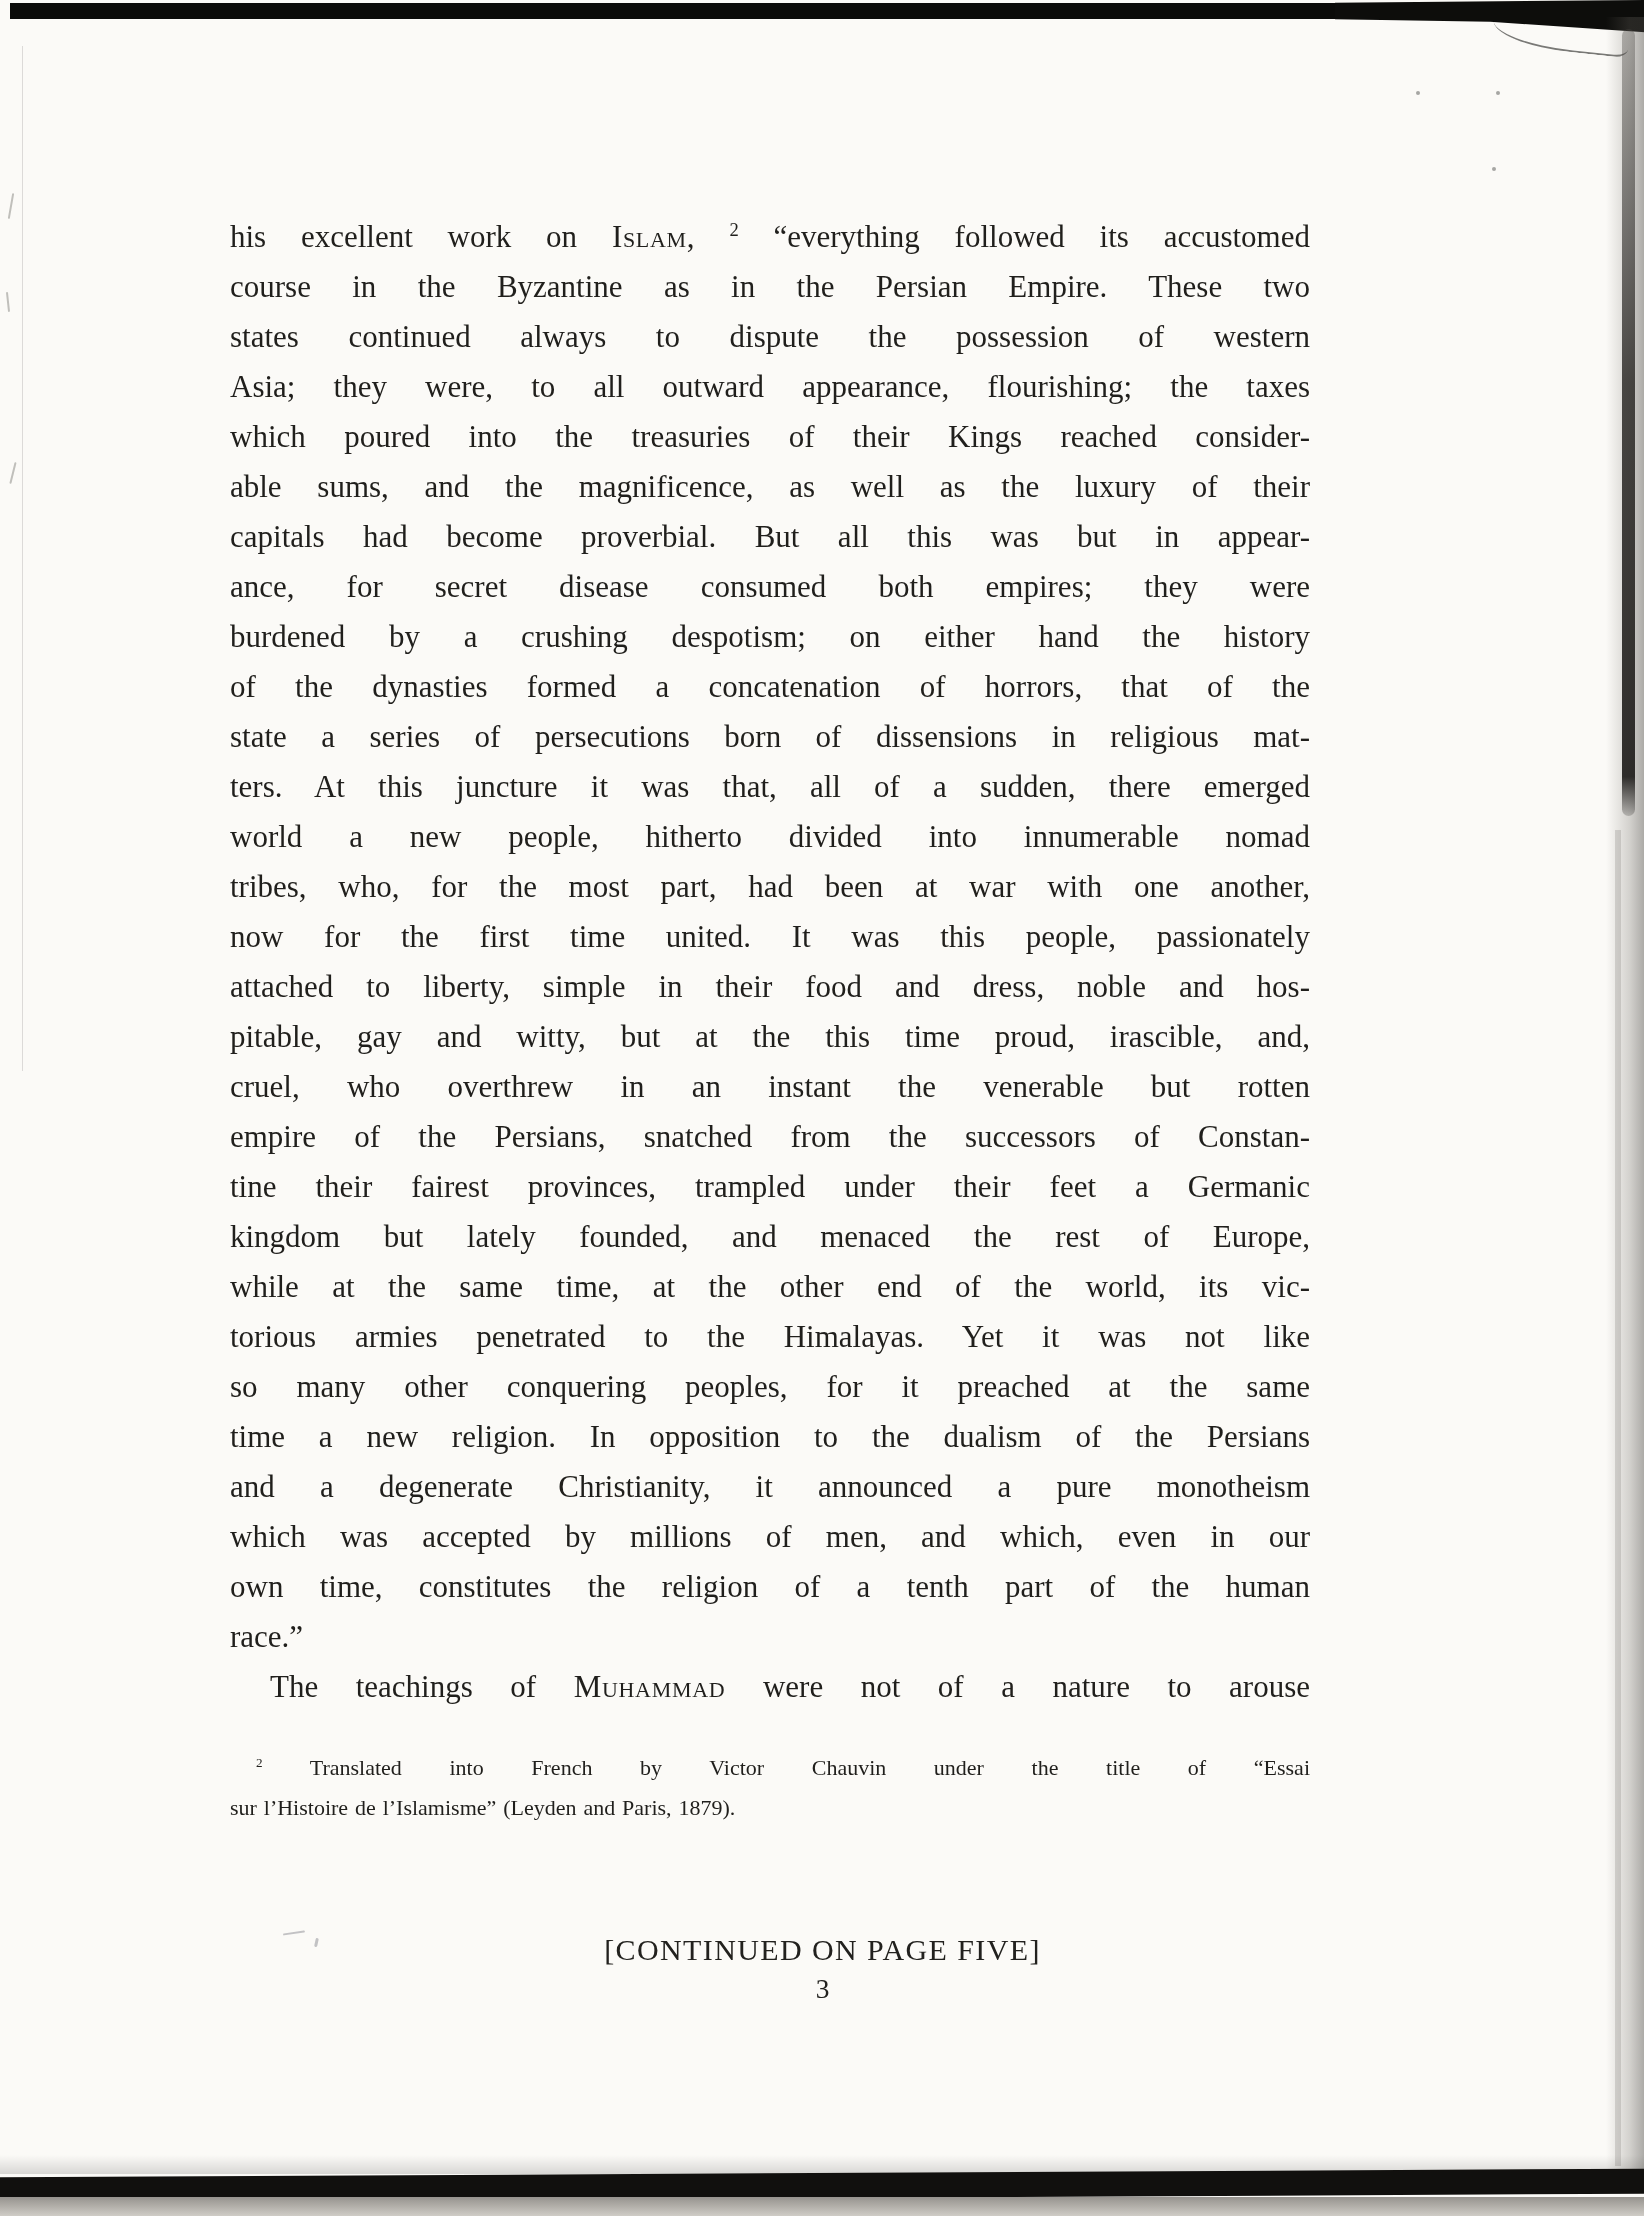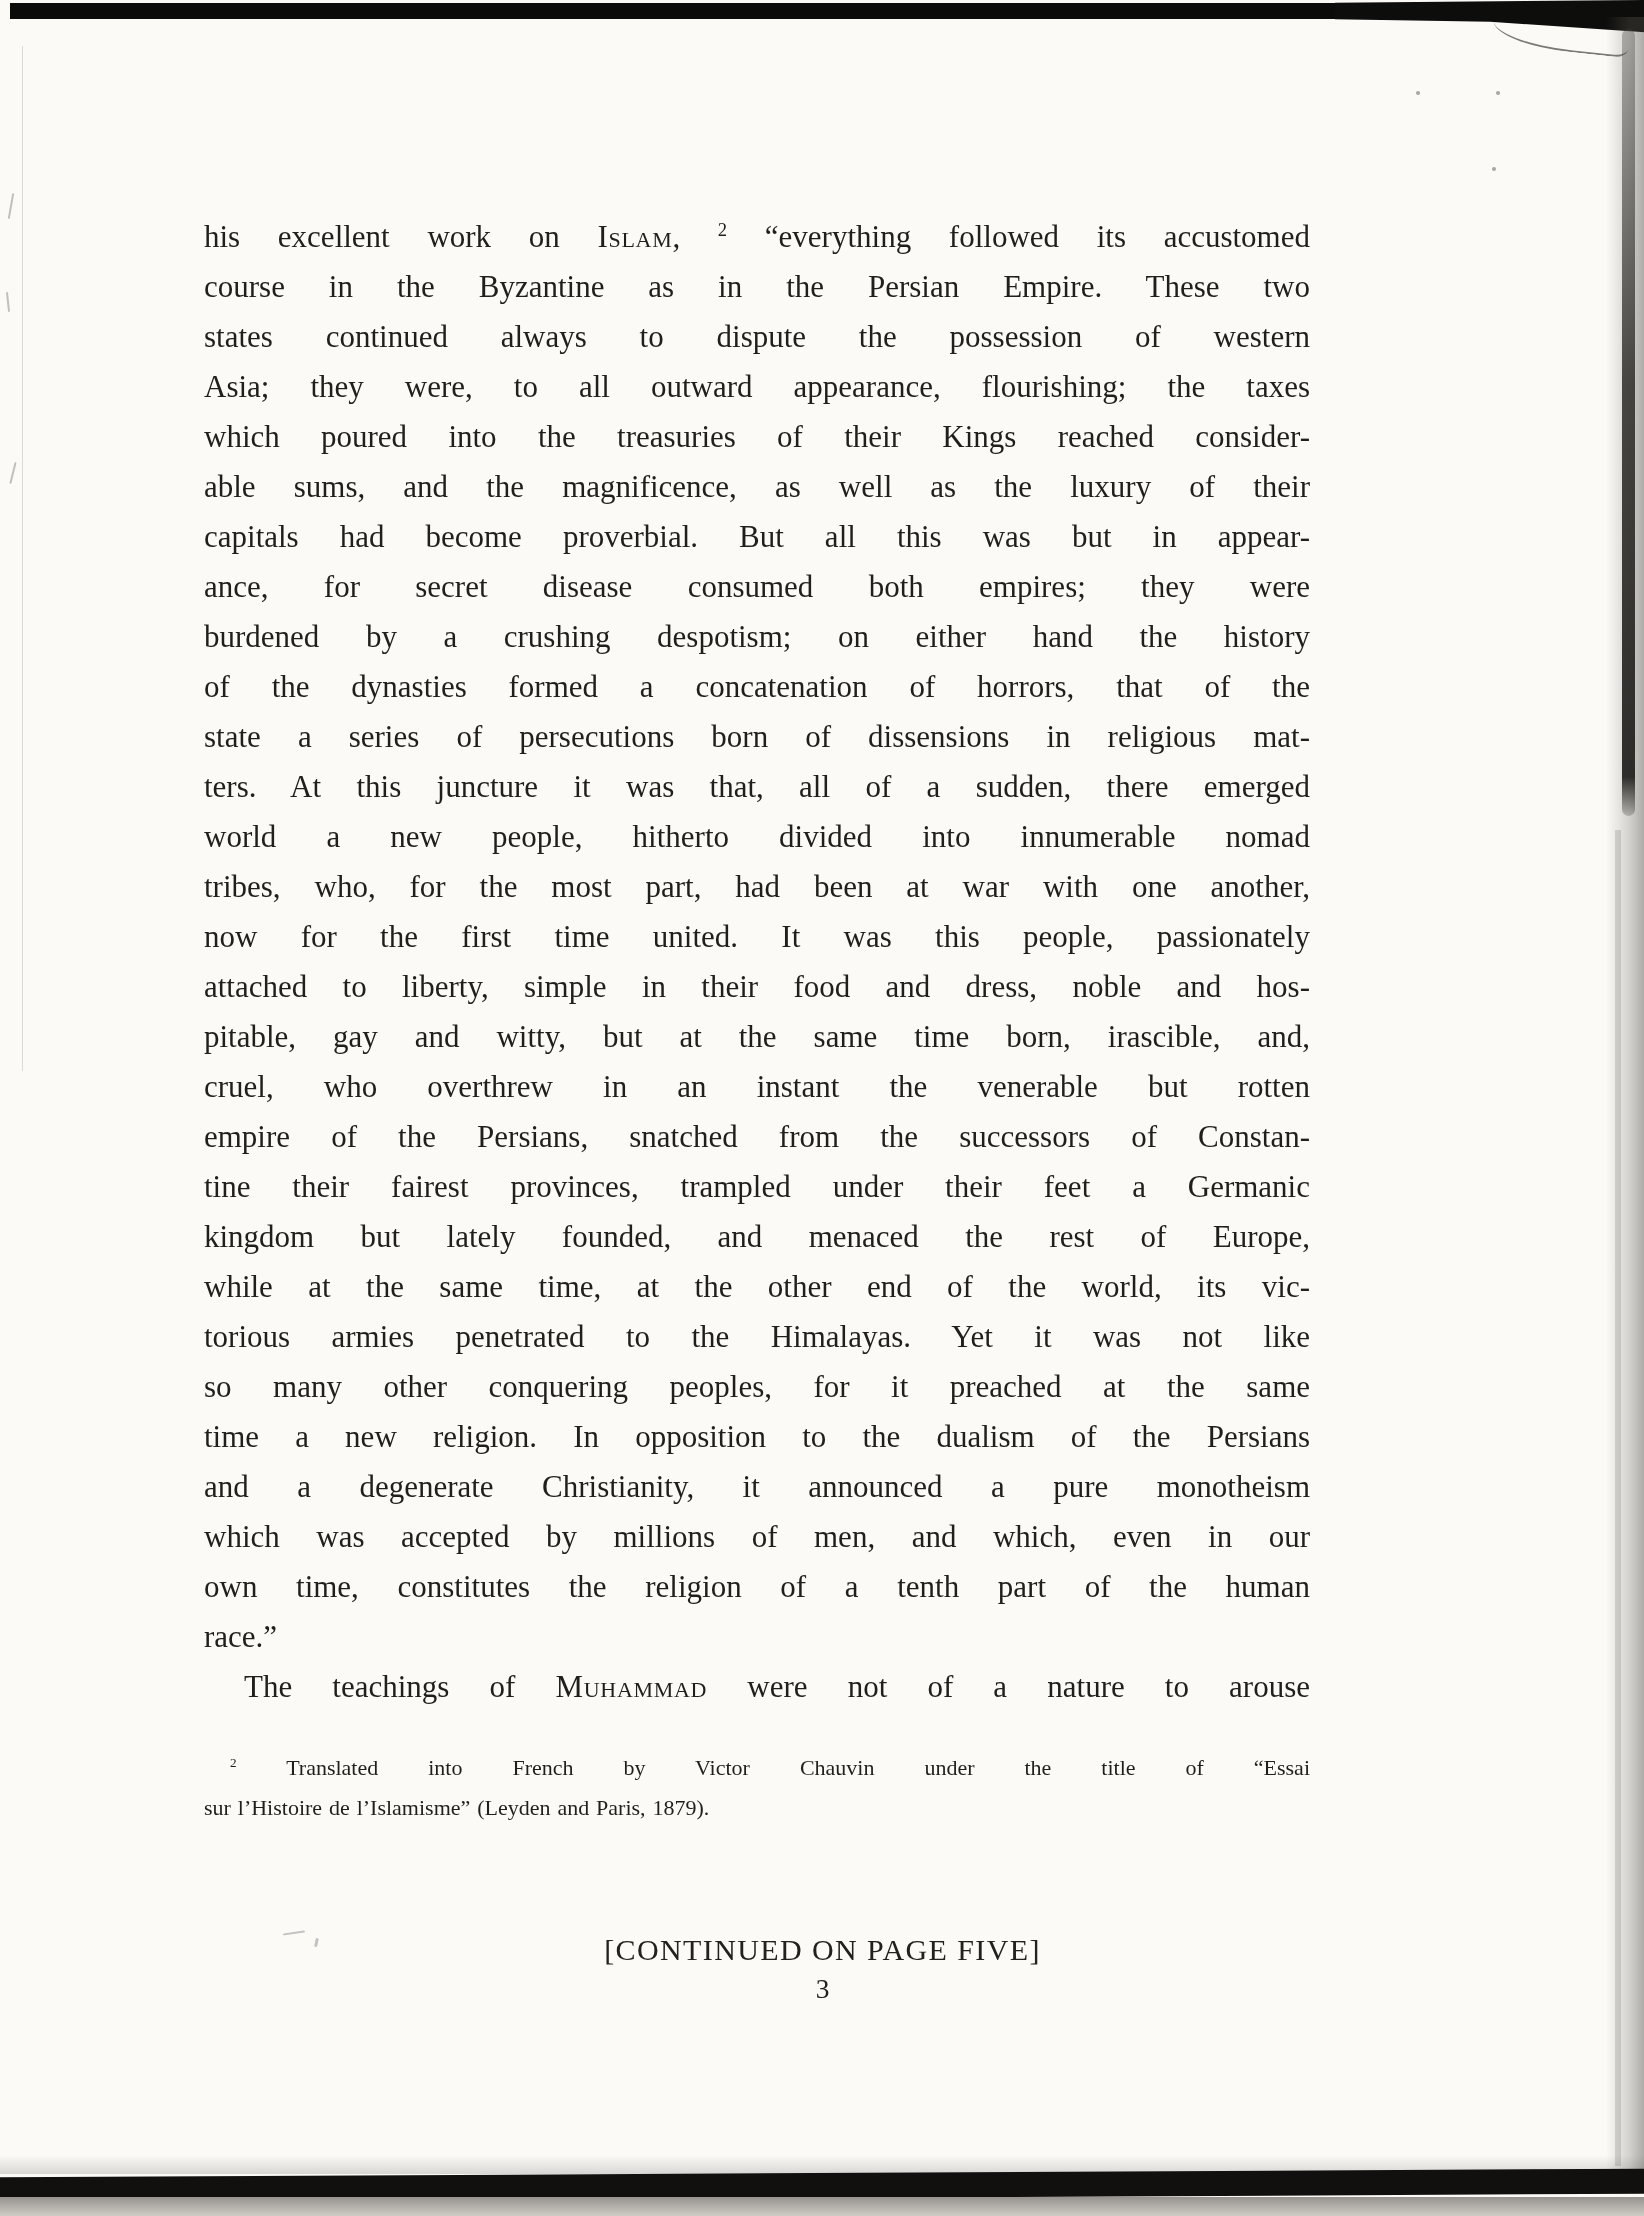--- a/index.html
+++ b/index.html
@@ -85,20 +85,21 @@
 
   
   .text-column {
     position: absolute; left: 204px; top: 212px; width: 1106px;
     font-size: 31px; line-height: 50px;
     word-spacing: 1.4px;
   }
   .line {
     text-align: justify;
     text-align-last: justify;
+    margin-left: 26px;
   }
   .line.line-last { text-align-last: left; }
   .smallcaps { font-variant: small-caps; letter-spacing: 0.7px; }
   .sup { vertical-align: super; font-size: 0.6em; line-height: 0; }
 
   .para2 .line { text-indent: 40px; }
 
   .footnote { margin-top: 36px; font-size: 22px; line-height: 40px; }
   .footnote .line:first-child { text-indent: 26px; }
 
@@ -146,21 +147,21 @@
       <div class="line">capitals had become proverbial. But all this was but in appear-</div>
       <div class="line">ance, for secret disease consumed both empires; they were</div>
       <div class="line">burdened by a crushing despotism; on either hand the history</div>
       <div class="line">of the dynasties formed a concatenation of horrors, that of the</div>
       <div class="line">state a series of persecutions born of dissensions in religious mat-</div>
       <div class="line">ters. At this juncture it was that, all of a sudden, there emerged</div>
       <div class="line">world a new people, hitherto divided into innumerable nomad</div>
       <div class="line">tribes, who, for the most part, had been at war with one another,</div>
       <div class="line">now for the first time united. It was this people, passionately</div>
       <div class="line">attached to liberty, simple in their food and dress, noble and hos-</div>
-      <div class="line">pitable, gay and witty, but at the same time born, irascible, and,</div>
+      <div class="line">pitable, gay and witty, but at the this time proud, irascible, and,</div>
       <div class="line">cruel, who overthrew in an instant the venerable but rotten</div>
       <div class="line">empire of the Persians, snatched from the successors of Constan-</div>
       <div class="line">tine their fairest provinces, trampled under their feet a Germanic</div>
       <div class="line">kingdom but lately founded, and menaced the rest of Europe,</div>
       <div class="line">while at the same time, at the other end of the world, its vic-</div>
       <div class="line">torious armies penetrated to the Himalayas. Yet it was not like</div>
       <div class="line">so many other conquering peoples, for it preached at the same</div>
       <div class="line">time a new religion. In opposition to the dualism of the Persians</div>
       <div class="line">and a degenerate Christianity, it announced a pure monotheism</div>
       <div class="line">which was accepted by millions of men, and which, even in our</div>

